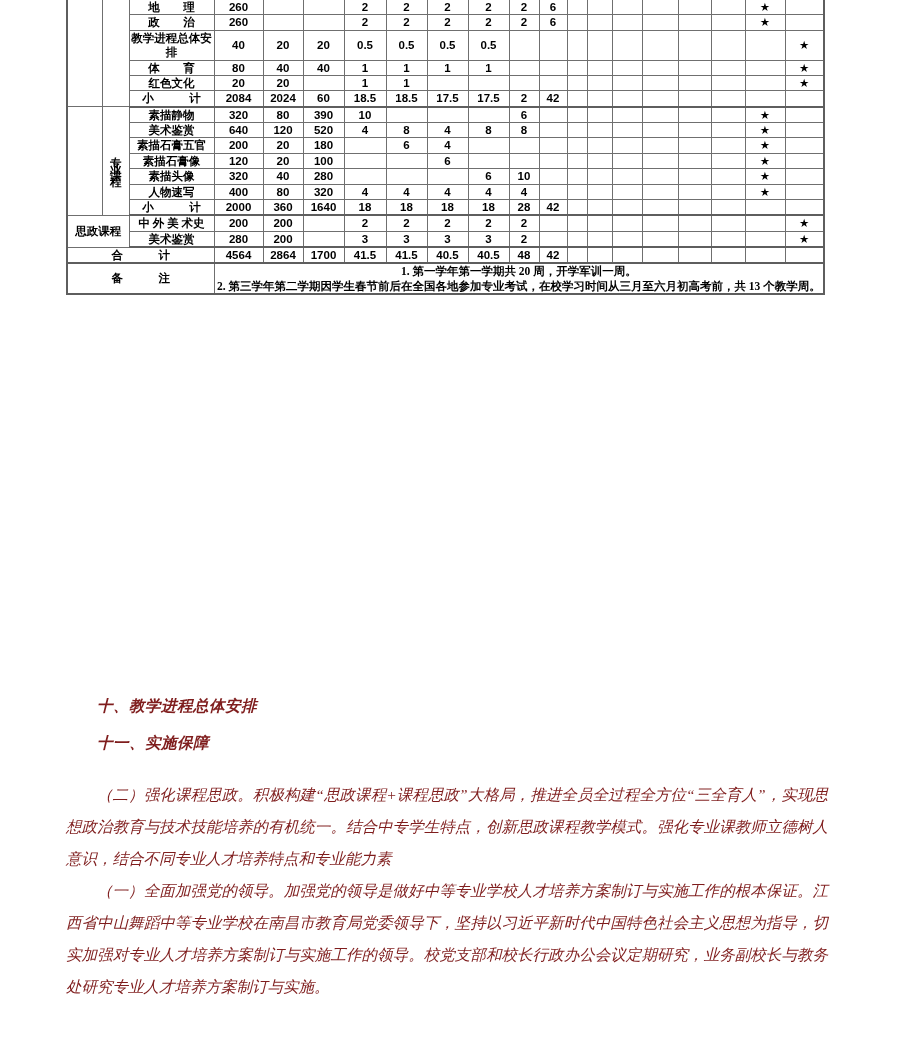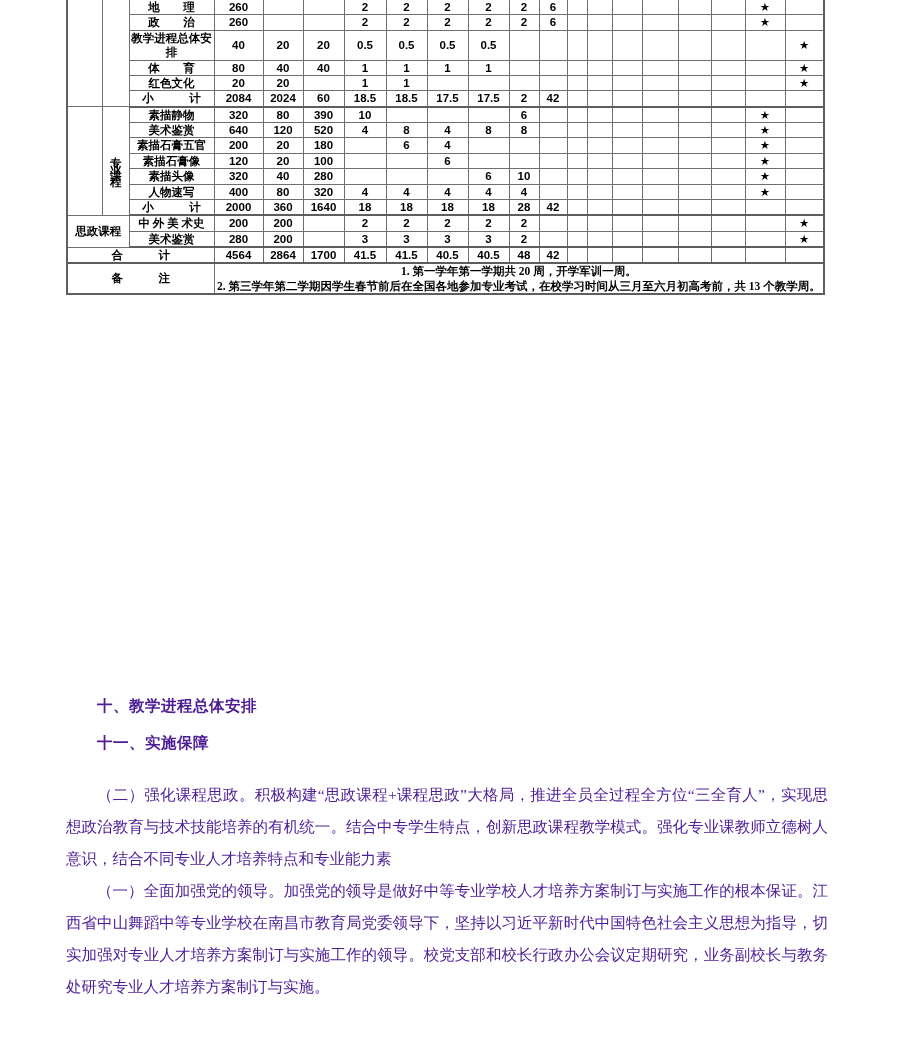--- a/index.html
+++ b/index.html
@@ -96,21 +96,22 @@
   
   .doc-body {
     position: absolute;
     left: 66px;
     top: 694px;
     width: 762px;
     font-family: "Liberation Serif", "DejaVu Serif", serif;
     font-size: 15.5px;
     line-height: 2.07;
     text-align: justify;
-    color: #4c1d95;
+    color: #7f1d1d;
+    font-style: italic;
   }
   .doc-body h2 {
     font-size: 15.5px;
     font-weight: bold;
     margin: 0 0 14px 0;
     text-indent: 2em;
     letter-spacing: 0.5px;
     line-height: 1.5;
   }
   .doc-body h2.second { margin-bottom: 24px; }

